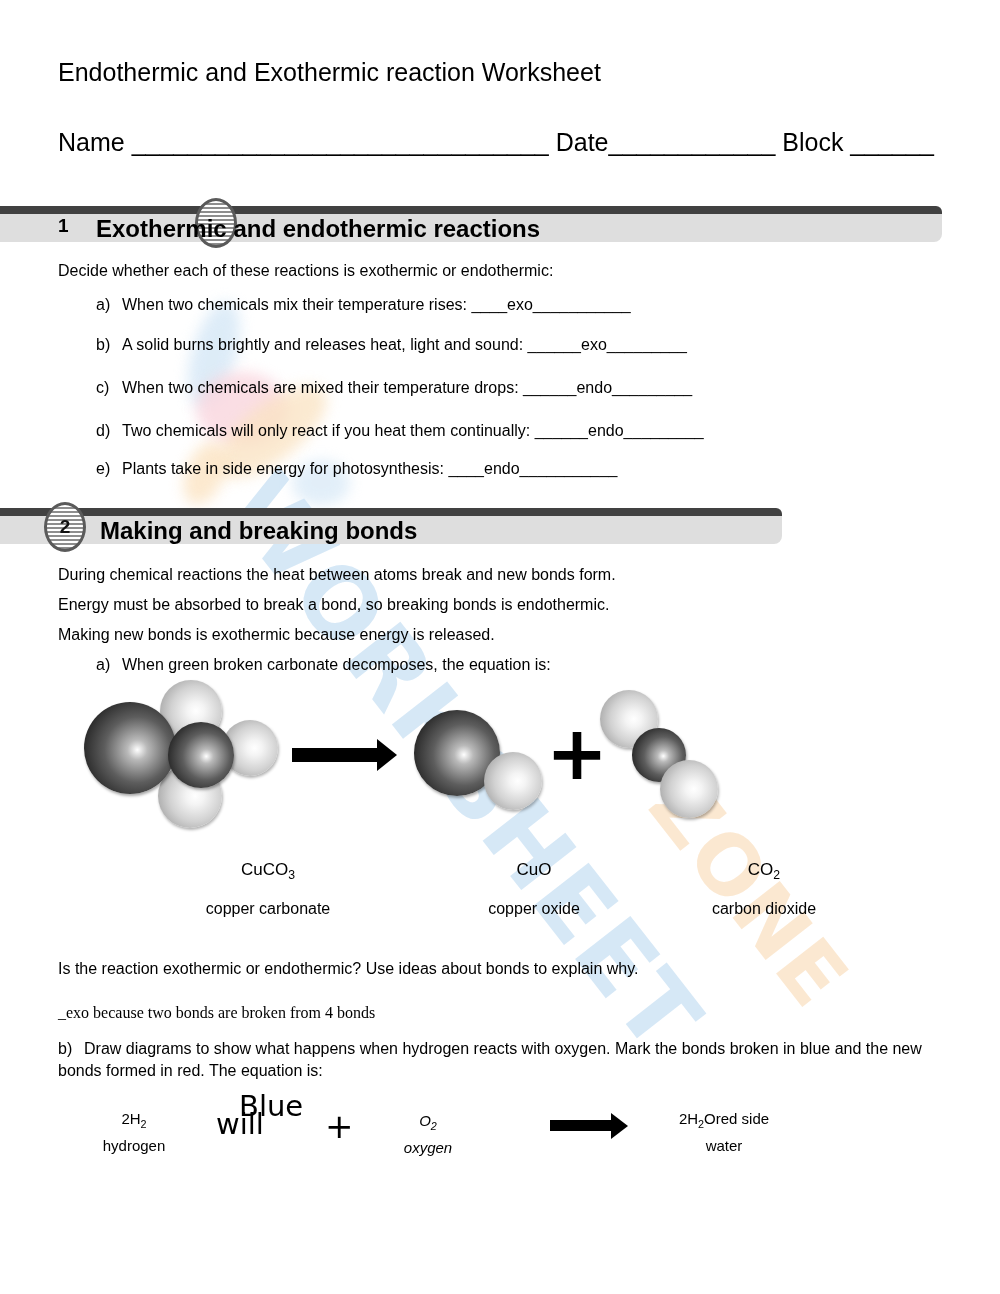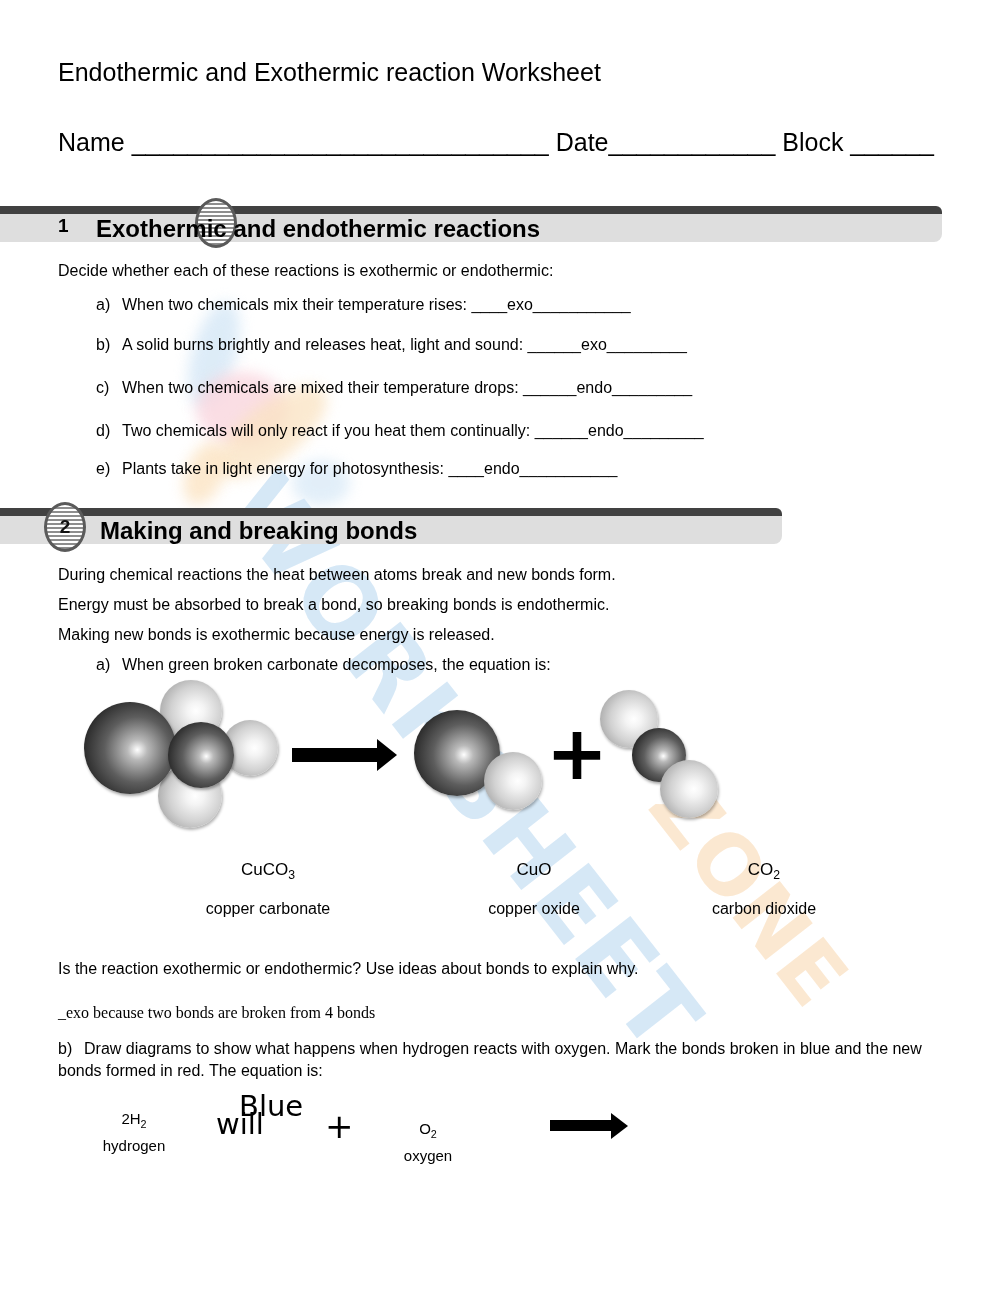--- a/index.html
+++ b/index.html
@@ -352,21 +352,21 @@
   <div class="list-item" style="left:58px; top:334px;">
     <span class="list-marker">b)</span><span>A solid burns brightly and releases heat, light and sound: ______exo_________</span>
   </div>
   <div class="list-item" style="left:58px; top:377px;">
     <span class="list-marker">c)</span><span>When two chemicals are mixed their temperature drops:  ______endo_________</span>
   </div>
   <div class="list-item" style="left:58px; top:420px;">
     <span class="list-marker">d)</span><span>Two chemicals will only react if you heat them continually: ______endo_________</span>
   </div>
   <div class="list-item" style="left:58px; top:458px;">
-    <span class="list-marker">e)</span><span>Plants take in light energy for photosynthesis: ____endo___________</span>
+    <span class="list-marker">e)</span><span>Plants take in side energy for photosynthesis: ____endo___________</span>
   </div>
 
   <div class="section-header" style="left:0px; top:508px; width:782px;">
     <div class="section-bar"></div>
   </div>
   <div class="section-badge" style="left:44px; top:502px;">
     <span>2</span>
   </div>
   <div class="section-title" style="left:100px; top:517px;">Making and breaking bonds</div>
 
@@ -420,25 +420,29 @@
     <span class="list-marker">b)</span>
       <span class="wrap-body">Draw diagrams to show what happens when hydrogen reacts with oxygen. Mark the bonds broken in blue and the new bonds formed in red. The equation is:</span>
   </div>
 
   <div class="eq-row">
     <div class="eq-term" style="left:82px; top:10px; width:104px;">
       <div class="eq-formula"><span>2H</span><sub>2</sub></div>
       <div class="eq-name">hydrogen</div>
     </div>
 
-    <div class="eq-term" style="left:376px; top:20px; width:104px;">
+    <div class="eq-term" style="left:376px; top:12px; width:104px;font-style:italic;">
       <div class="eq-formula"><span>O</span><sub>2</sub></div>
       <div class="eq-name">oxygen</div>
     </div>
 
+    <div class="eq-term" style="left:664px; top:10px; width:120px;">
+      <div class="eq-formula"><span>2H</span><sub>2</sub><span>Ored side</span></div>
+      <div class="eq-name">water</div>
+    </div>
   </div>
 
   <div class="hand-note hand-blue">Blue</div>
   <div class="hand-note hand-bonds">will</div>
   <div class="hand-plus">+</div>
   <div class="eq-arrow"></div>
 
 </div>
 
 </body></html>

